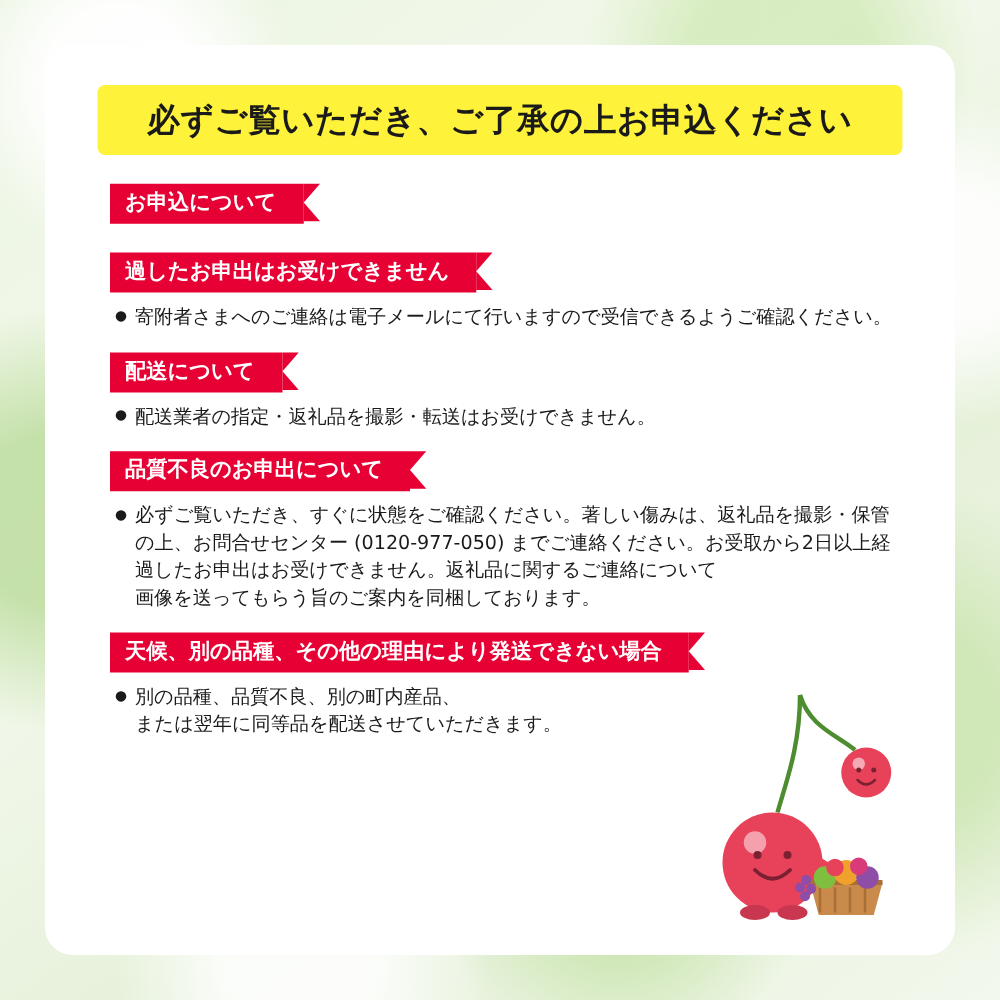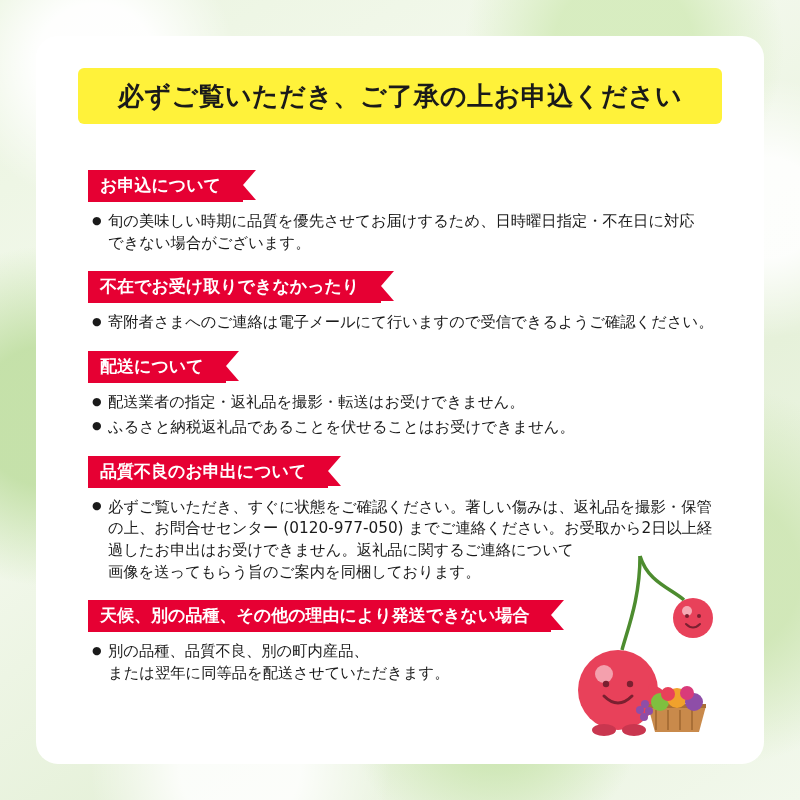--- a/index.html
+++ b/index.html
@@ -59,21 +59,21 @@
     font-weight: bold;
     letter-spacing: 0.5px;
     color: #1a1a1a;
     white-space: nowrap;
   }
 
   
   .content {
     position: absolute;
     left: 42px;
-    top: 120px;
+    top: 97px;
     right: 26px;
   }
 
   
   .section { margin-bottom: 2px; }
 
   .ribbon {
     position: relative;
     display: inline-block;
     background: #e60033;
@@ -142,45 +142,36 @@
   <div class="card">
 
     <div class="title-banner">
       <span class="title-text">必ずご覧いただき、ご了承の上お申込ください</span>
     </div>
 
     <div class="content">
 
       <div class="section">
         <div class="ribbon">お申込について</div>
-        <ul class="bullets">
-          <li>
-            <span class="line">旬の美味しい時期に品質を優先させてお届けするため、日時曜日指定・不在日に対応</span>
-            <span class="line">できない場合がございます。</span>
-          </li>
-        </ul>
-      </div>
-
-      <div class="section">
-        <div class="ribbon">不在でお受け取りできなかったり</div>
+      </div>
+
+      <div class="section">
+        <div class="ribbon">過したお申出はお受けできません</div>
         <ul class="bullets">
           <li>
             <span class="line">寄附者さまへのご連絡は電子メールにて行いますので受信できるようご確認ください。</span>
           </li>
         </ul>
       </div>
 
       <div class="section">
         <div class="ribbon">配送について</div>
         <ul class="bullets">
           <li>
             <span class="line">配送業者の指定・返礼品を撮影・転送はお受けできません。</span>
-          </li>
-          <li>
-            <span class="line">ふるさと納税返礼品であることを伏せることはお受けできません。</span>
           </li>
         </ul>
       </div>
 
       <div class="section">
         <div class="ribbon">品質不良のお申出について</div>
         <ul class="bullets">
           <li>
             <span class="line">必ずご覧いただき、すぐに状態をご確認ください。著しい傷みは、返礼品を撮影・保管</span>
             <span class="line">の上、お問合せセンター (0120-977-050) までご連絡ください。お受取から2日以上経</span>

